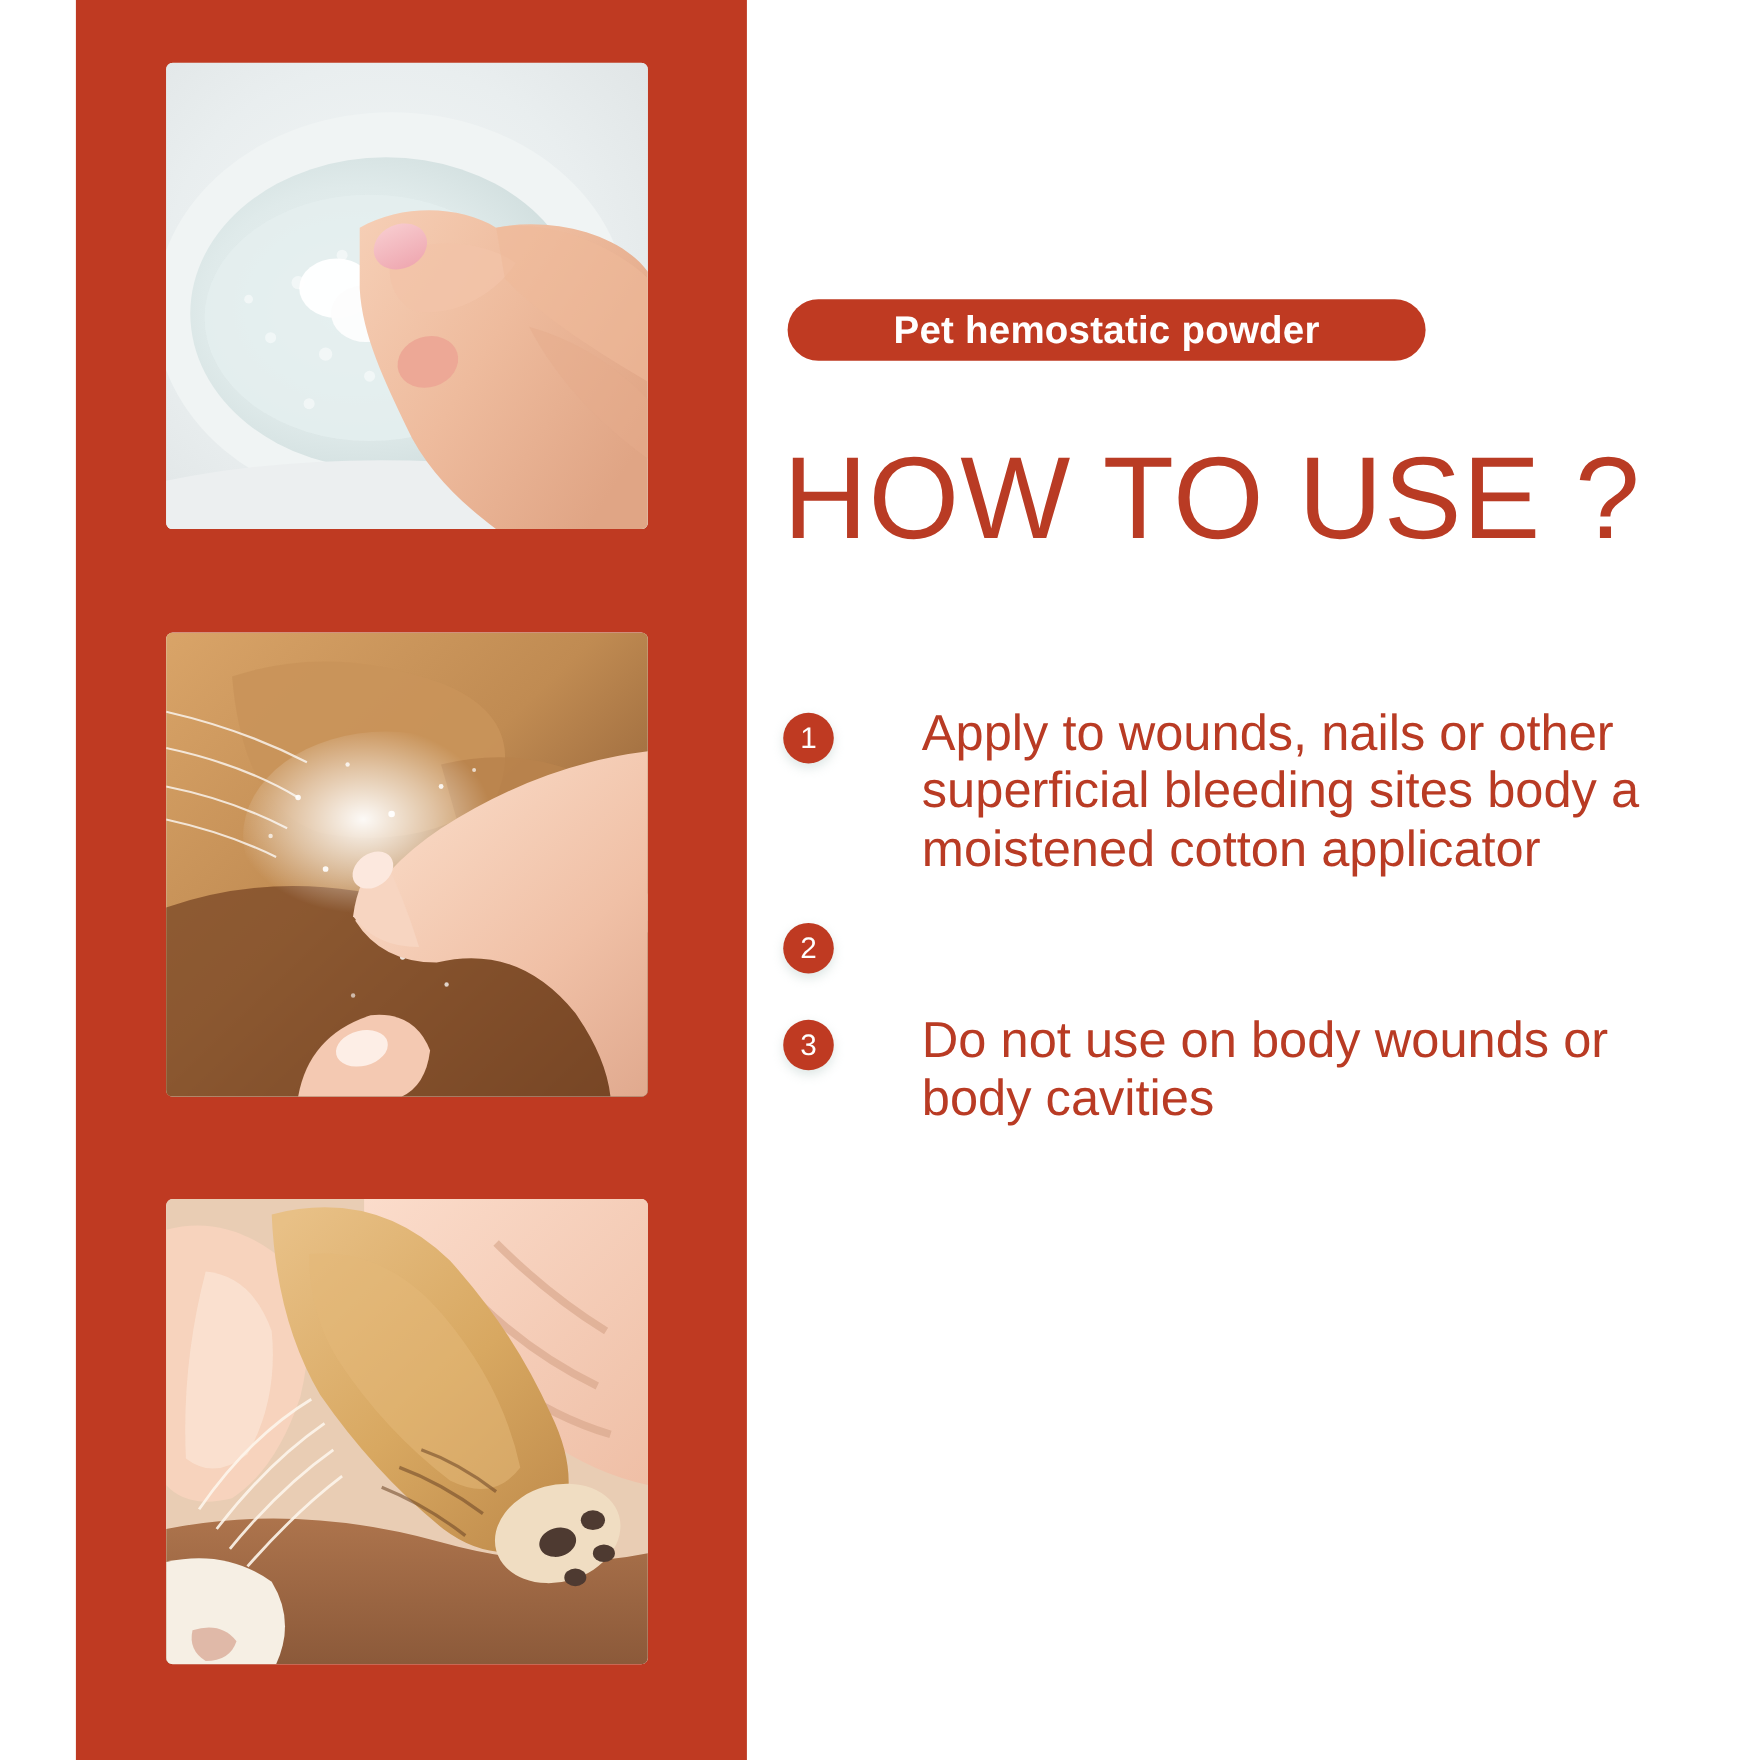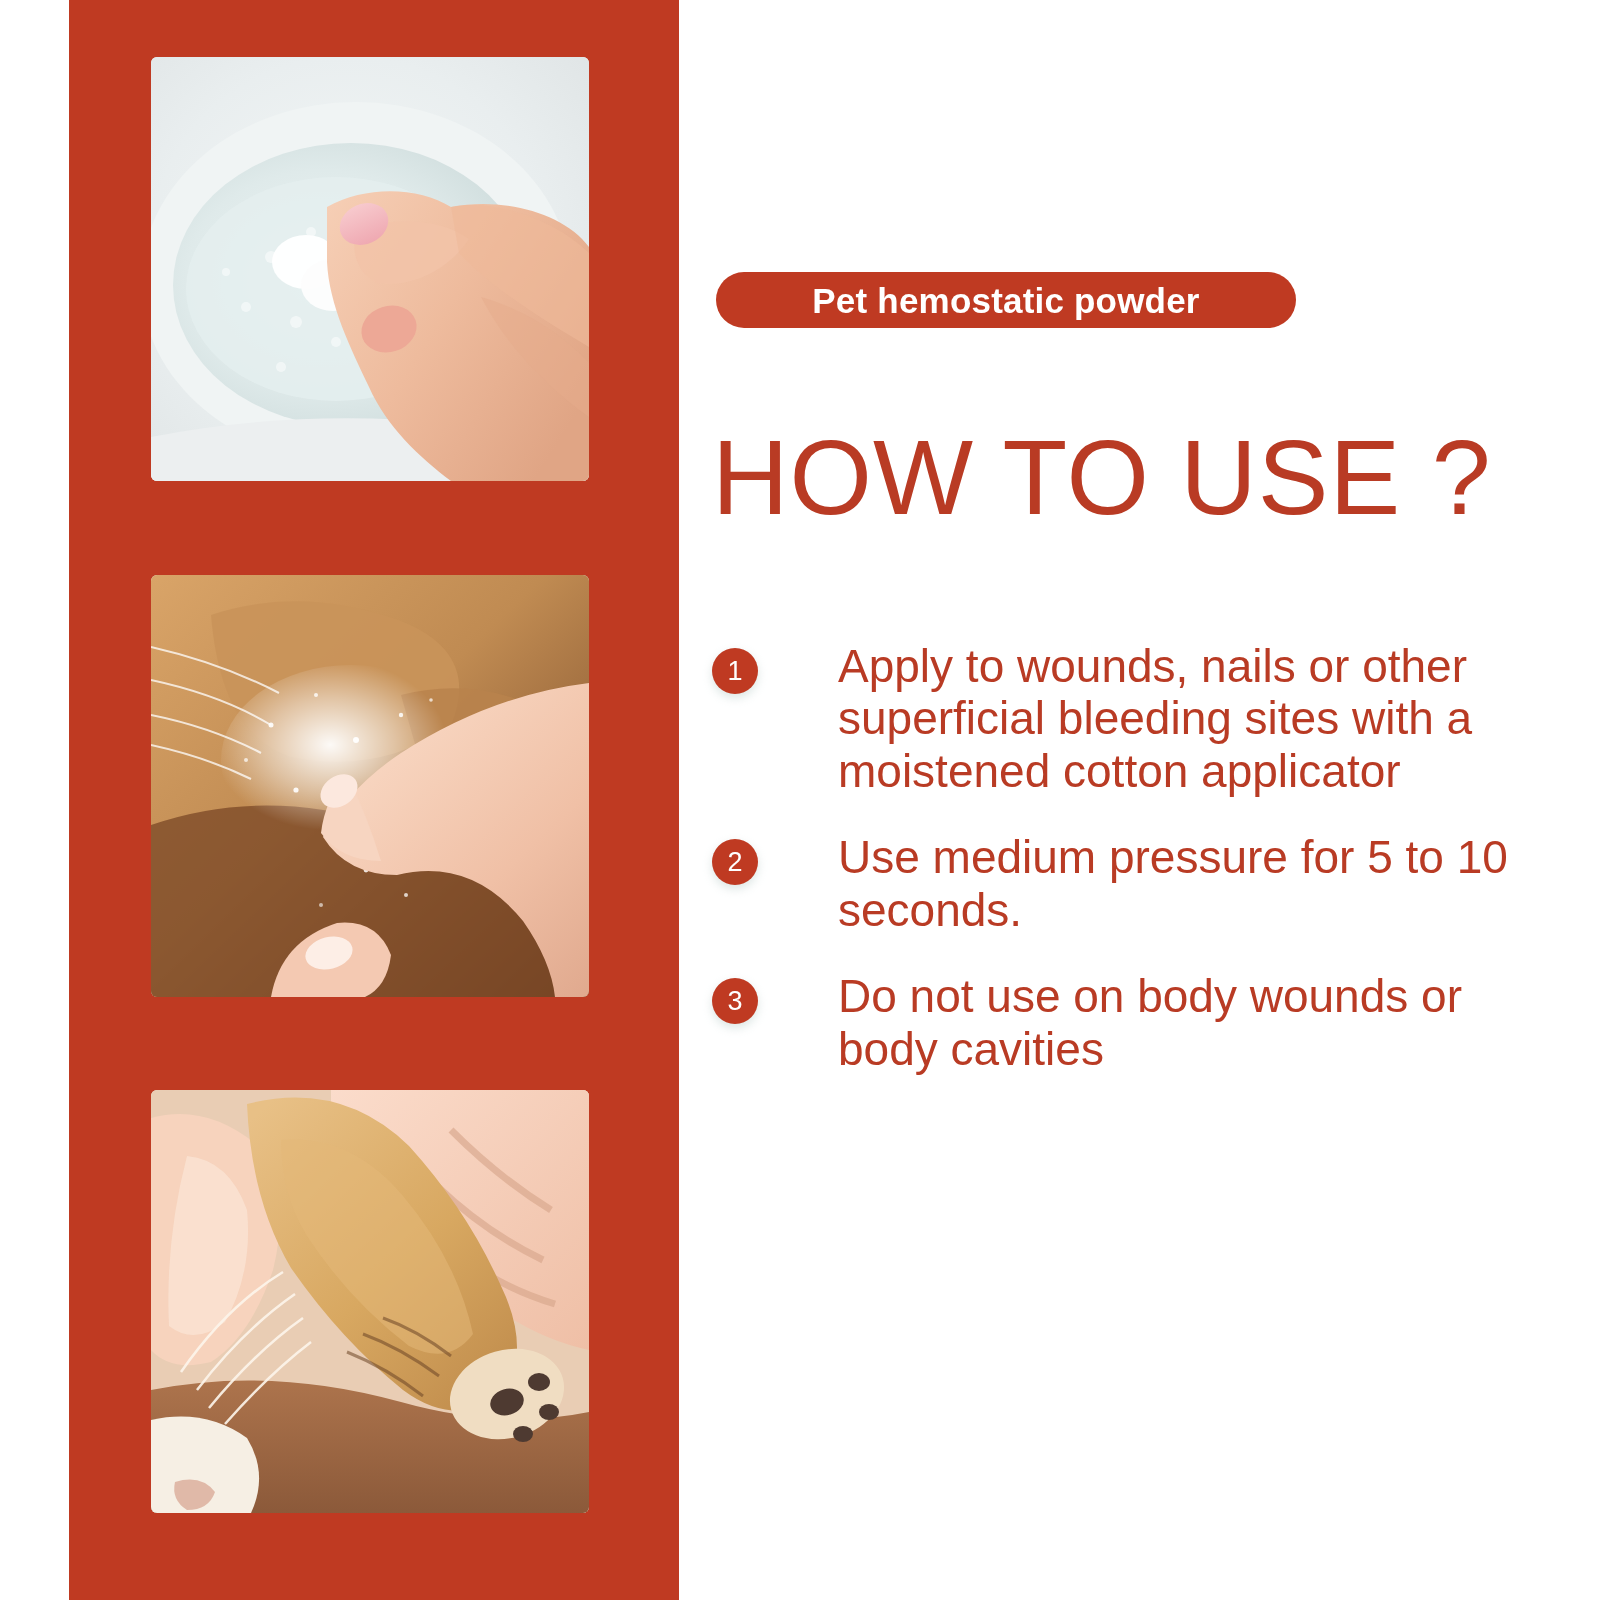--- a/index.html
+++ b/index.html
@@ -74,21 +74,21 @@
     font-size: 35px;
     font-weight: bold;
     letter-spacing: 0.2px;
     white-space: nowrap;
     line-height: 1;
   }
 
   .heading {
     position: absolute;
     left: 0px;
-    top: 422px;
+    top: 398px;
     width: 860px;
     color: #b93b24;
     font-size: 106px;
     font-weight: 300;
     letter-spacing: 1px;
     line-height: 1.05;
     white-space: nowrap;
   }
 
   .steps {
@@ -319,26 +319,25 @@
     <div class="pill">
       <span class="pill-label">Pet hemostatic powder</span>
     </div>
 
     <div class="heading">HOW TO USE ?</div>
 
     <div class="steps">
 
       <div class="step step-1">
         <div class="step-num">1</div>
-        <div class="step-text">Apply to wounds, nails or other superficial bleeding sites with a moistened cotton applicator</div>
+        <div class="step-text">Apply to wounds, nails or other superficial bleeding sites body a moistened cotton applicator</div>
       </div>
 
       <div class="step step-2">
         <div class="step-num">2</div>
-        <div class="step-text">Use medium pressure for 5 to 10 seconds.</div>
       </div>
 
       <div class="step step-3">
         <div class="step-num">3</div>
         <div class="step-text">Do not use on body wounds or body cavities</div>
       </div>
 
     </div>
   </div>
 

